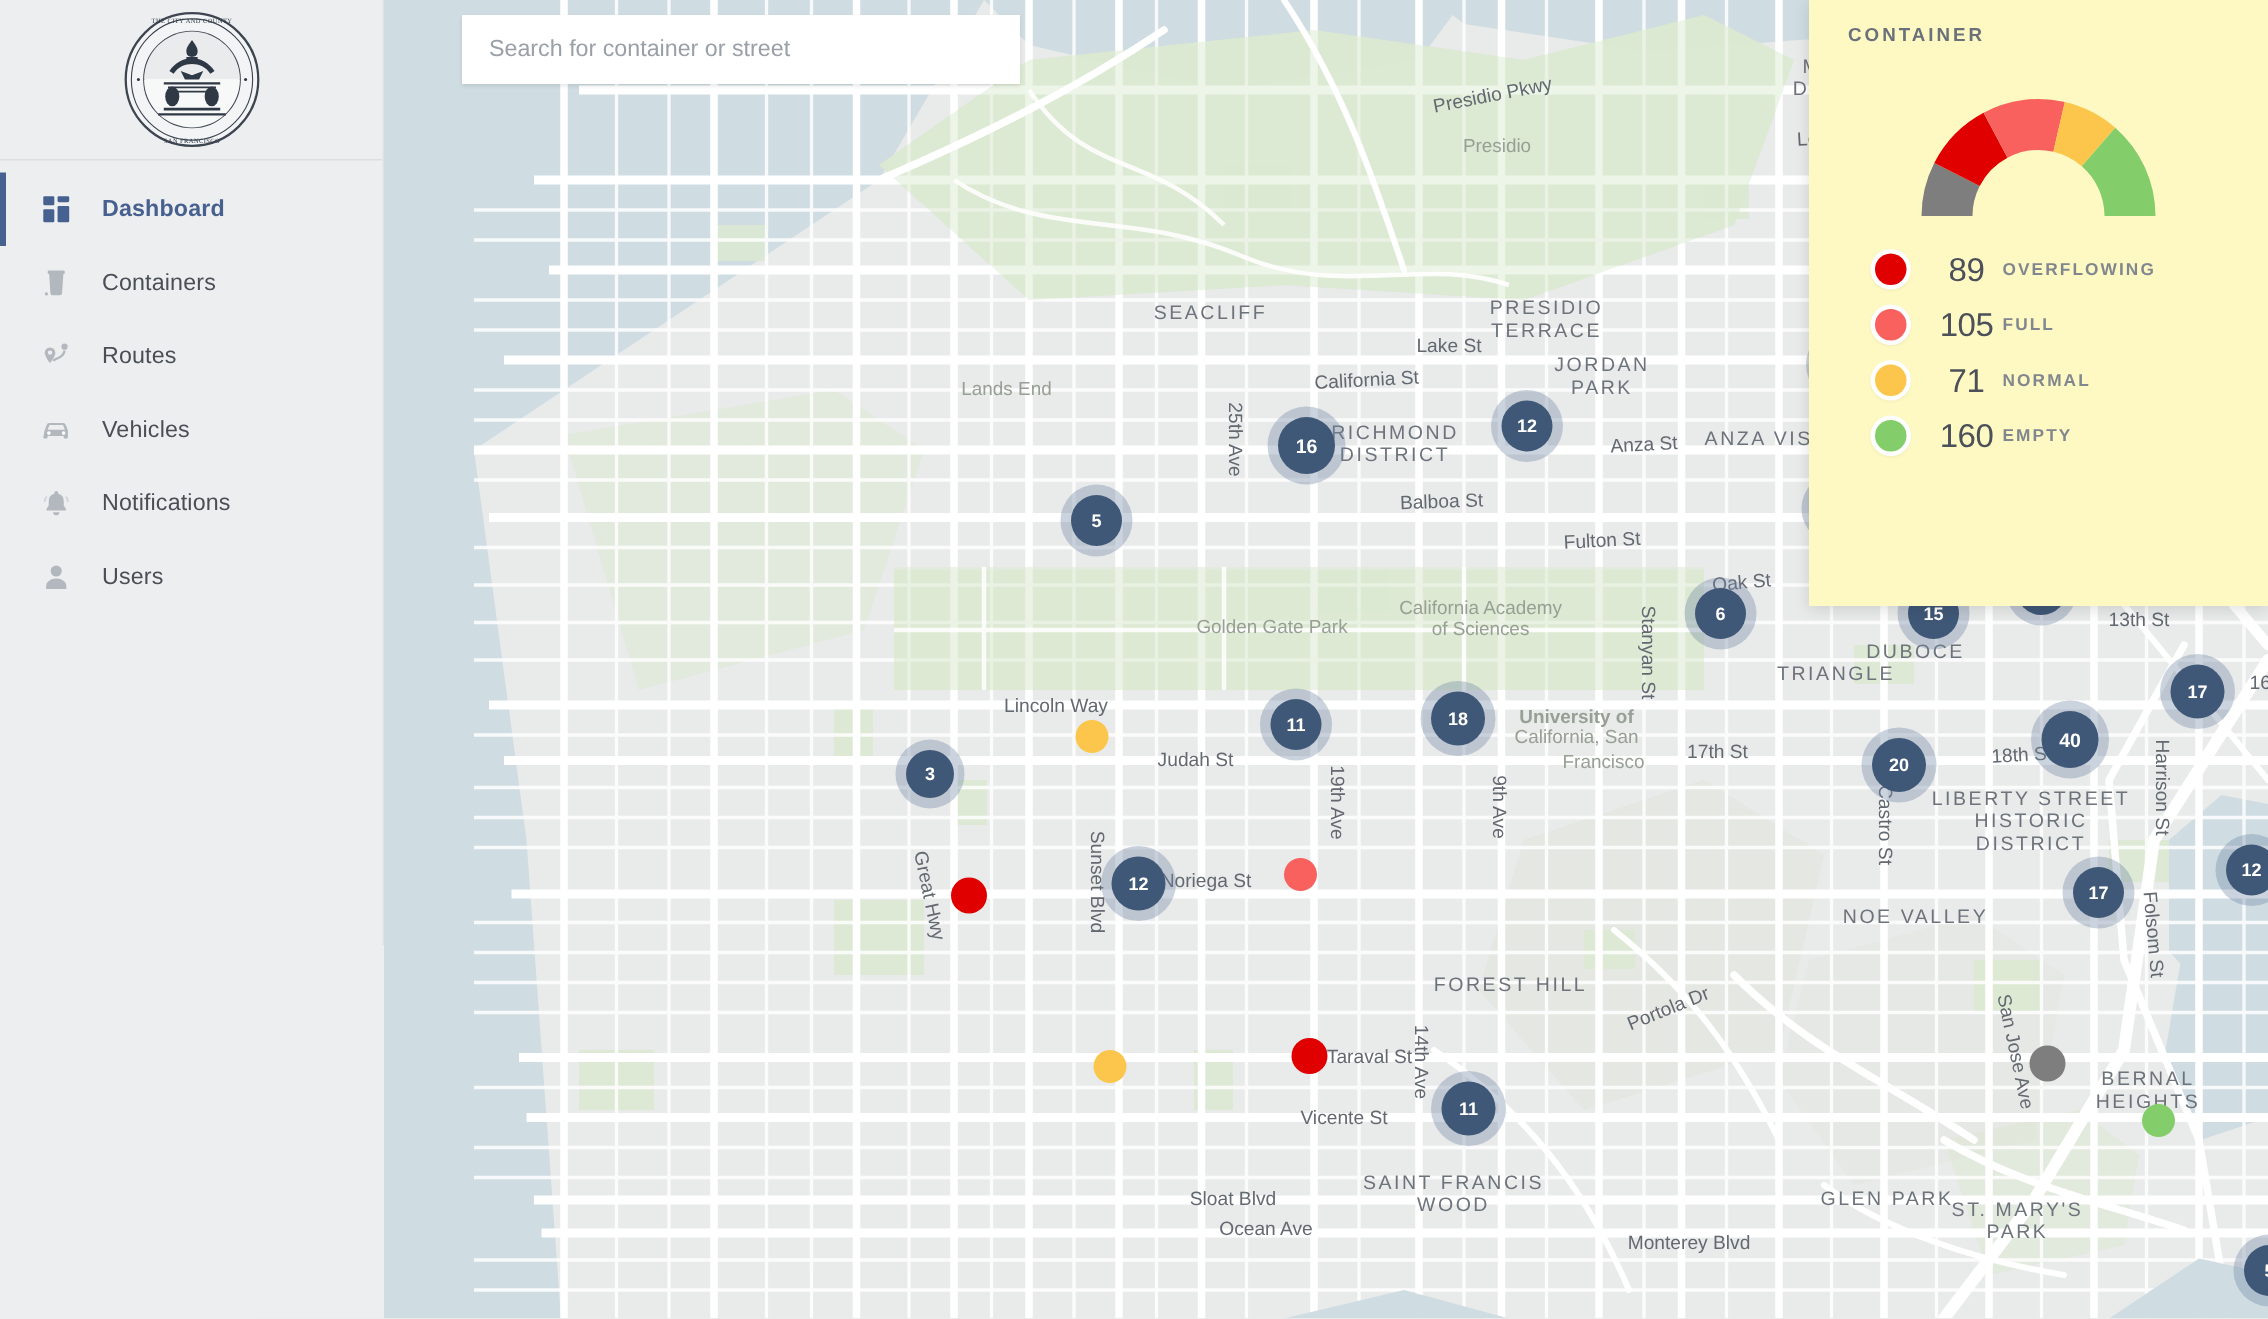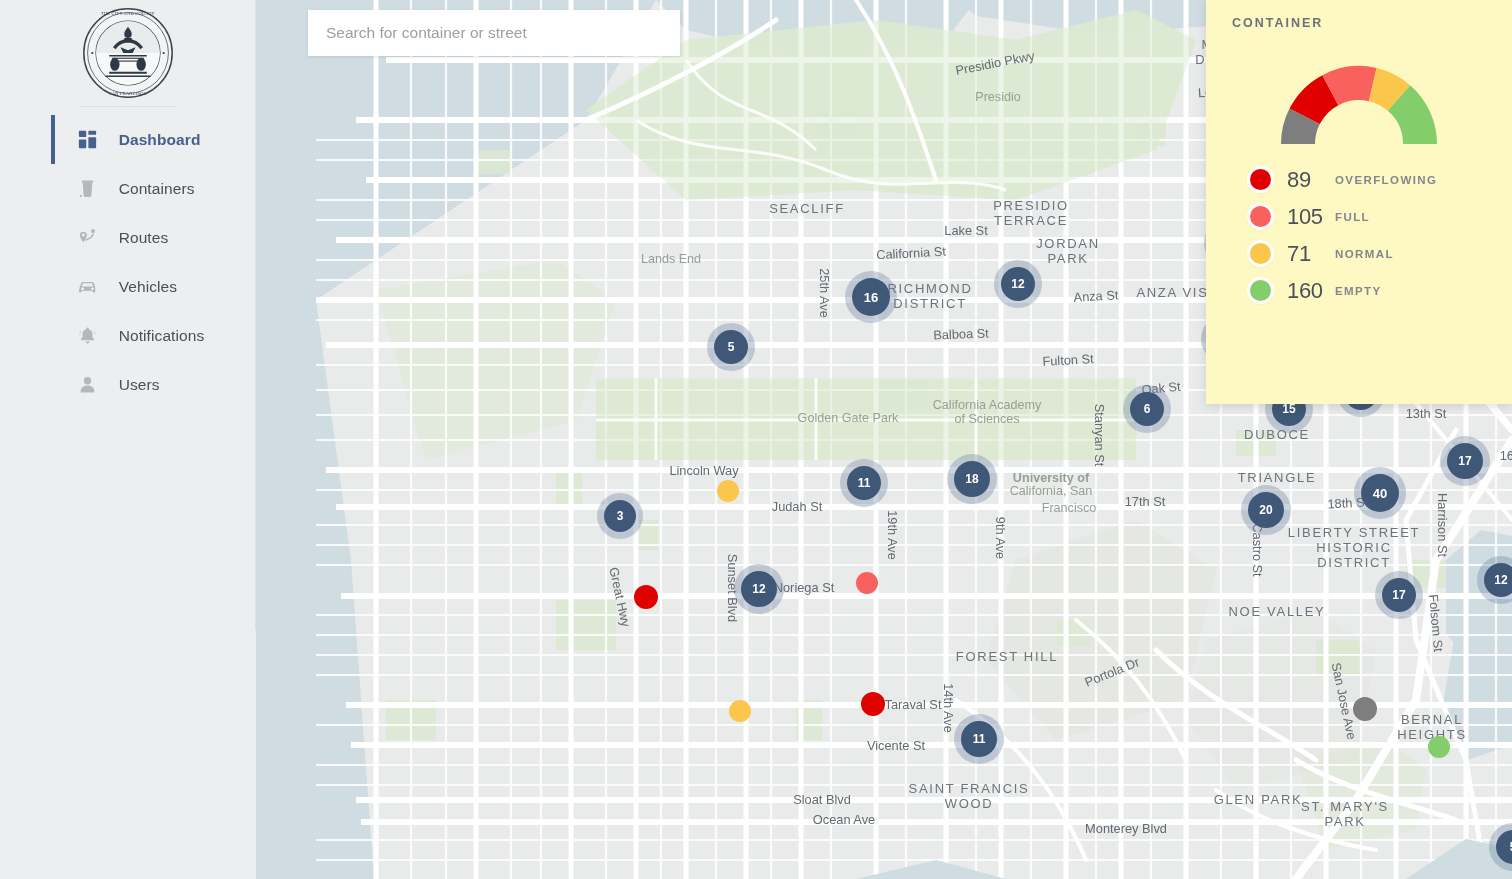--- a/index.html
+++ b/index.html
@@ -10,21 +10,21 @@
     background:#eceef0;
     -webkit-font-smoothing:antialiased;
   }
   .app { position:relative; width:1512px; height:879px; display:flex; }
 
   
   .sidebar {
     width:256px; height:630px; background:#edeeef;
     border-right:1px solid #dfe1e3;
     display:flex; flex-direction:column; flex:0 0 256px;
-    position:relative; z-index:40;align-items:center;
+    position:relative; z-index:40;
   }
   .logo-area {
     height:107px; display:flex; align-items:center; justify-content:center;
     border-bottom:1px solid #dcdee0;
   }
   .seal { width:94px; height:94px; position:relative; }
   .nav { padding-top:8px; }
   .nav-item {
     height:49px; display:flex; align-items:center;
     padding-left:22px; gap:20px; cursor:pointer;
@@ -90,21 +90,21 @@
     background:#fef9c3; z-index:30;
     box-shadow:0 2px 10px rgba(0,0,0,.13);
   }
   .card-title {
     margin:16px 0 0 26px; font-size:12.5px; letter-spacing:2px;
     color:#6b717a; font-weight:bold;
   }
   .gauge-area { margin-top:14px; display:flex; justify-content:center; }
   .legend { margin:12px 0 0 44px; }
   .legend-row {
-    display:flex; align-items:center; height:37px; gap:0;
+    display:flex; align-items:center; height:37px; gap:0;text-align:center;
   }
   .legend-dot {
     width:21px; height:21px; border-radius:50%;
     box-shadow:0 0 0 3px #fff, 0 1px 4px rgba(0,0,0,.28);
     flex:0 0 21px;
   }
   .legend-val {
     font-size:22px; color:#4b5059; margin-left:16px;
     min-width:48px; letter-spacing:-.3px;
   }
@@ -407,21 +407,21 @@
         <div class="mlabel area" style="left: 1198px; top: 336px;">WE</div>
         <div class="mlabel street" style="left: 812px; top: 360px; transform: translate(-50%, -50%) rotate(-3deg);">Fulton St</div>
         <div class="mlabel street" style="left: 1056px; top: 353px; transform: translate(-50%, -50%) rotate(-6deg);">Fell St</div>
         <div class="mlabel street" style="left: 905px; top: 388px; transform: translate(-50%, -50%) rotate(-5deg);">Oak St</div>
         <div class="mlabel street" style="left: 1196px; top: 381px; transform: translate(-50%, -50%) rotate(65deg);">10th</div>
         <div class="mlabel street" style="left: 1170px; top: 413px;">13th St</div>
         <div class="mlabel park" style="left: 592px; top: 418px;">Golden Gate Park</div>
         <div class="mlabel park" style="left: 731px; top: 405px;">California Academy</div>
         <div class="mlabel park" style="left: 731px; top: 419px;">of Sciences</div>
         <div class="mlabel area" style="left: 1021px; top: 434px;">DUBOCE</div>
-        <div class="mlabel area" style="left: 1021px; top: 449px; margin-top: 28px;">TRIANGLE</div>
+        <div class="mlabel area" style="left: 968px; top: 449px;">TRIANGLE</div>
         <div class="mlabel street" style="left: 843px; top: 435px; transform: translate(-50%, -50%) rotate(90deg);">Stanyan St</div>
         <div class="mlabel street" style="left: 1264px; top: 455px;">16th St</div>
         <div class="mlabel street" style="left: 448px; top: 470px;">Lincoln Way</div>
         <div class="mlabel street" style="left: 541px; top: 506px;">Judah St</div>
         <div class="mlabel park" style="left: 795px; top: 478px; font-weight: bold;">University of</div>
         <div class="mlabel park" style="left: 795px; top: 491px;">California, San</div>
         <div class="mlabel park" style="left: 795px; top: 508px; margin-left: 18px;">Francisco</div>
         <div class="mlabel street" style="left: 889px; top: 501px;">17th St</div>
         <div class="mlabel street" style="left: 1090px; top: 503px; transform: translate(-50%, -50%) rotate(-3deg);">18th S</div>
         <div class="mlabel street" style="left: 1186px; top: 525px; transform: translate(-50%, -50%) rotate(90deg);">Harrison St</div>

